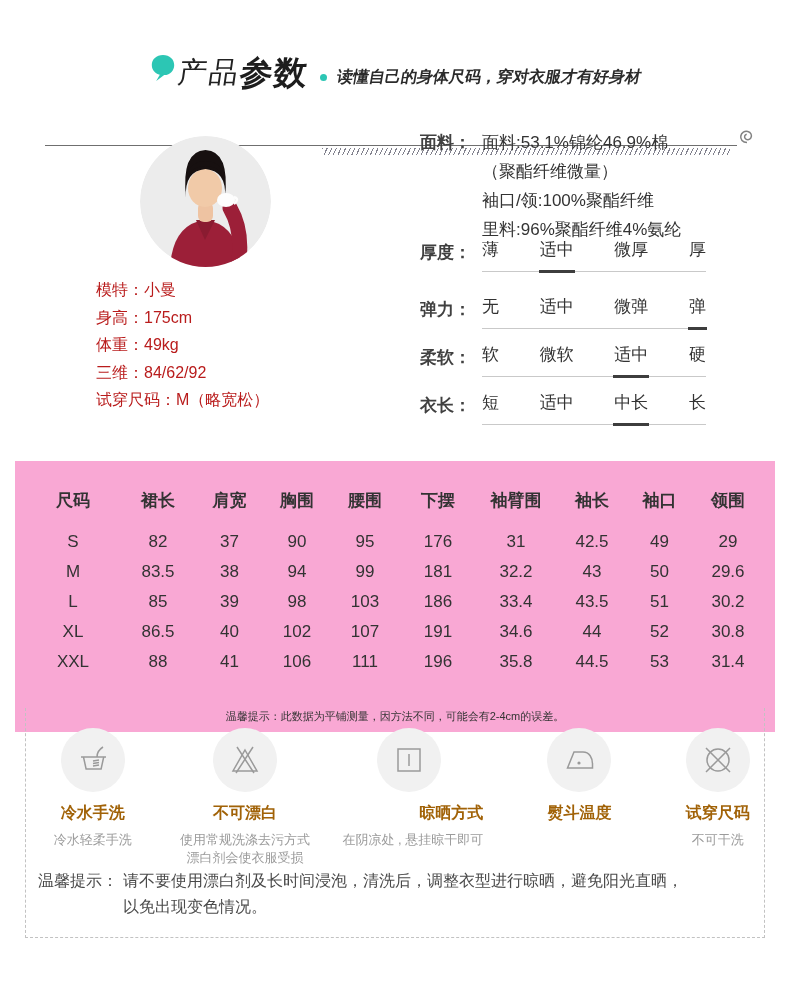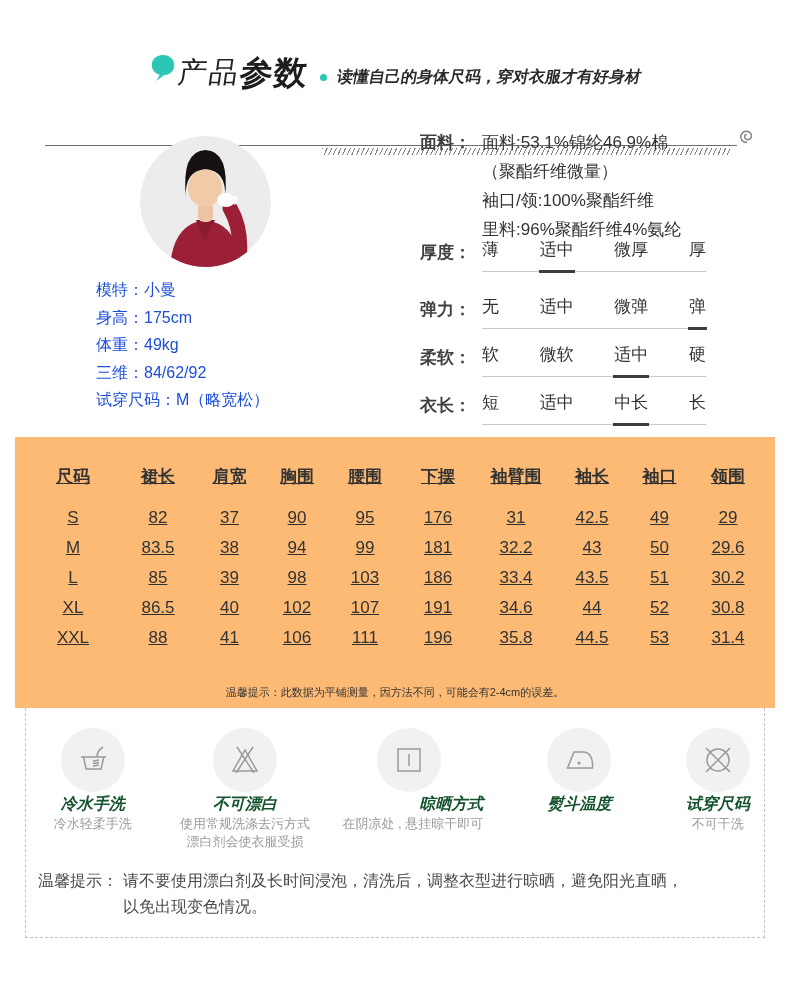--- a/index.html
+++ b/index.html
@@ -15,51 +15,51 @@
   .title-light{font-size:29px;font-weight:500;color:#222;transform:skewX(-8deg);letter-spacing:2px;}
   .title-bold{font-size:33px;font-weight:900;color:#1d1d1d;transform:skewX(-8deg);letter-spacing:1px;}
   .title-dot{width:7px;height:7px;border-radius:50%;margin:8px 10px 0 12px;}
   .subtitle{font-size:16px;font-weight:700;color:#2b2b2b;transform:skewX(-10deg);margin-top:8px;}
   .header-rule{position:absolute;left:45px;top:97px;width:692px;height:1px;background:#6f6f6f;}
   .header-hatch{position:absolute;left:322px;top:100px;width:408px;height:7px;
     background:repeating-linear-gradient(115deg,#82828e 0 1px,transparent 1px 4.2px);}
   .spiral{position:absolute;right:33px;top:78px;width:19px;height:19px;}
   
   .photo-wrap{position:absolute;left:140px;top:136px;width:131px;height:131px;border-radius:50%;overflow:hidden;}
-  .model-info{position:absolute;left:96px;top:276px;font-size:16px;line-height:27.5px;color:#1d4ed8;}
+  .model-info{position:absolute;left:96px;top:276px;font-size:16px;line-height:27.5px;color:#b91c1c;}
   
   .specs{position:absolute;left:420px;top:128px;width:335px;}
   .fabric{display:flex;align-items:flex-start;}
   .spec-label{font-weight:700;font-size:17px;color:#404040;flex:0 0 62px;line-height:29px;}
   .fabric-lines{font-size:17px;line-height:29px;color:#333;}
   .attr-row{position:absolute;left:0;display:flex;align-items:flex-start;}
   .attr-opts{position:relative;display:flex;justify-content:space-between;width:224px;
     border-bottom:1px solid #c9c9c9;padding-bottom:10px;font-size:17px;color:#333;}
   .attr-opt{position:relative;}
   .attr-opt.sel::after{content:'';position:absolute;left:-1px;right:-1px;bottom:-12px;height:3px;background:#3d3d3d;}
   
-  .size-box{position:absolute;left:15px;top:437px;width:760px;height:271px;background:#fdba74;text-decoration:underline;}
+  .size-box{position:absolute;left:15px;top:461px;width:760px;height:271px;background:#f9a8d4;}
   table.sizes{border-collapse:collapse;table-layout:fixed;width:740px;margin:14px 0 0 10px;font-size:17px;color:#333;}
   table.sizes th{font-weight:700;padding:14px 0 15px 0;text-align:center;}
   table.sizes td{padding:5px 0;text-align:center;height:19px;}
   .size-note{position:absolute;left:0;top:248px;width:100%;text-align:center;font-size:11px;color:#333;}
   
   .care-box{position:absolute;left:25px;top:708px;width:740px;height:230px;
     border:1px dashed #c2c2c2;border-top:none;box-sizing:border-box;}
   .care-row{display:flex;justify-content:space-between;padding:20px 4px 0 4px;}
   .care-item{text-align:center;}
   .care-item:nth-child(1){width:128px;}
   .care-item:nth-child(2){width:182px;}
   .care-item:nth-child(3){width:152px;text-align:right;}
   .care-item:nth-child(4){width:196px;}
   .care-item:nth-child(5){width:86px;}
   .care-circle{width:64px;height:64px;border-radius:50%;background:#f1f1f1;margin:0 auto;
     display:flex;align-items:center;justify-content:center;}
-  .care-title{font-size:16px;font-weight:700;color:#14532d;margin-top:2px;font-style:italic;}
-  .care-desc{font-size:13px;color:#9b9b9b;line-height:18px;white-space:pre-line;}
+  .care-title{font-size:16px;font-weight:700;color:#a16207;margin-top:11px;}
+  .care-desc{font-size:13px;color:#9b9b9b;margin-top:7px;line-height:18px;white-space:pre-line;}
   .bottom-note{position:absolute;left:12px;top:160px;width:716px;display:flex;
     font-size:16px;line-height:26px;color:#4a4a4a;}
   .bottom-note .bn-label{flex:0 0 85px;}
   .bottom-note .bn-text{white-space:pre-line;}
   svg{display:block;}
 </style>
 </head>
 <body>
 
 <div class="header">

